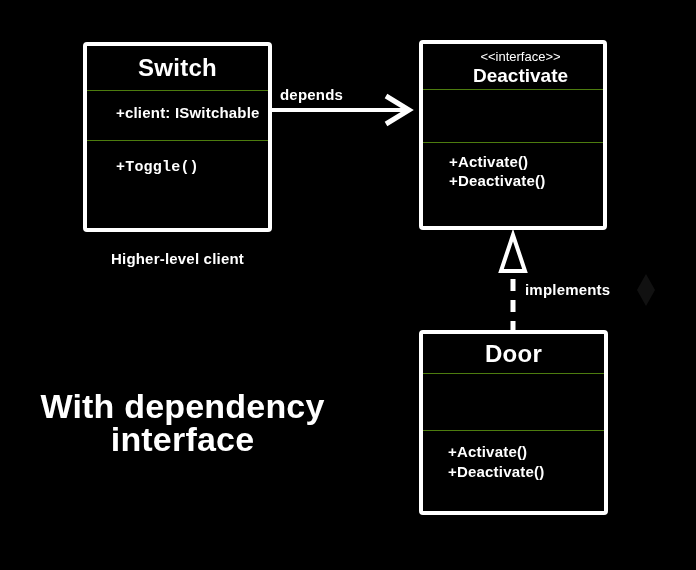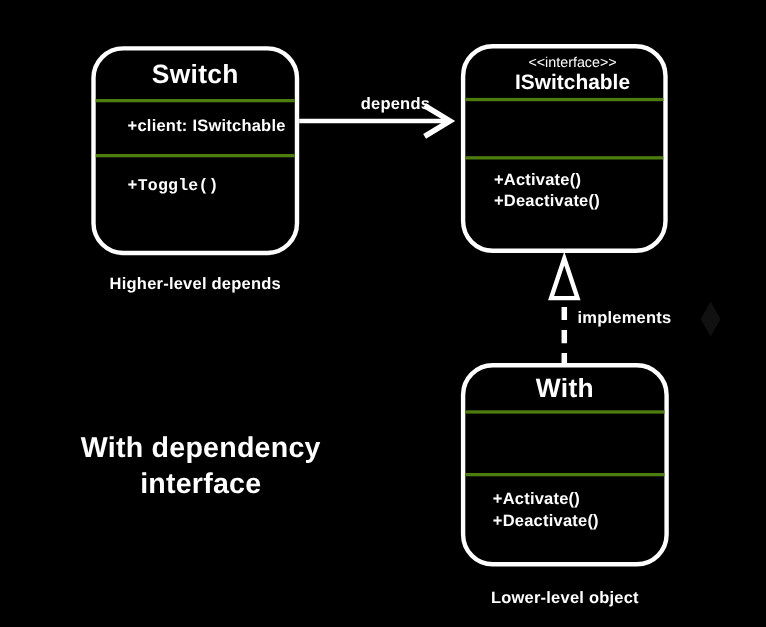--- a/index.html
+++ b/index.html
@@ -13,21 +13,21 @@
     height: 570px;
     background: #000000;
     overflow: hidden;
     font-family: "Liberation Sans", "DejaVu Sans", sans-serif;
     color: #ffffff;
   }
   .uml-box {
     position: absolute;
     box-sizing: border-box;
     border: 4px solid #ffffff;
-    border-radius: 29px;
+    border-radius: 4px;
     background: #000000;
     display: flex;
     flex-direction: column;
   }
   .sec {
     box-sizing: border-box;
   }
   .sec-title {
     display: flex;
     flex-direction: column;
@@ -42,21 +42,21 @@
   .iface-name {
     font-size: 19px;
     font-weight: 800;
   }
   .stereotype {
     font-size: 13px;
     font-weight: 500;
     margin-bottom: 1px;
   }
   .sec-attrs, .sec-methods {
-    border-top: 3px solid #4d7c0f;
+    border-top: 1px solid #4d7c0f;
   }
   .member-text {
     font-size: 15px;
     font-weight: 700;
     line-height: 19px;
     letter-spacing: 0.2px;
   }
   .caption {
     position: absolute;
     font-size: 15px;
@@ -69,21 +69,21 @@
     font-size: 15px;
     letter-spacing: 0.2px;
     text-align: center;
   }
   .heading {
     position: absolute;
     left: 10px;
     top: 390px;
     width: 345px;
     text-align: center;
-    font-size: 26px;
+    font-size: 34px;
     font-weight: 900;
     line-height: 33px;
     letter-spacing: 0.2px;
   }
   .overlay {
     position: absolute;
     left: 0;
     top: 0;
     pointer-events: none;
   }
@@ -110,32 +110,32 @@
       <div class="member-text">+client: ISwitchable</div>
     </div>
     <div class="sec sec-methods" style="flex:1; padding:17px 0 0 29px;font-family:Liberation Mono, monospace;">
       <div class="member-text">+Toggle()</div>
     </div>
   </div>
 
   <div class="uml-box" style="left:419px; top:40px; width:188px; height:190px;">
     <div class="sec sec-title" style="height:45px; padding-top:2px;margin-left:15px;">
       <span class="stereotype">&lt;&lt;interface&gt;&gt;</span>
-      <span class="iface-name">ISwitchable</span>
+      <span class="iface-name">Deactivate</span>
     </div>
     <div class="sec sec-attrs" style="height:53px;"></div>
     <div class="sec sec-methods" style="flex:1; padding:9px 0 0 26px;">
       <div class="member-text">+Activate()</div>
       <div class="member-text">+Deactivate()</div>
     </div>
   </div>
 
   <div class="uml-box" style="left:419px; top:330px; width:189px; height:185px;">
     <div class="sec sec-title" style="height:39px;">
-      <span class="class-name">With</span>
+      <span class="class-name">Door</span>
     </div>
     <div class="sec sec-attrs" style="height:57px;"></div>
     <div class="sec sec-methods" style="flex:1; padding:11px 0 0 25px;">
       <div class="member-text" style="line-height:20px;">+Activate()</div>
       <div class="member-text" style="line-height:20px;">+Deactivate()</div>
     </div>
   </div>
 
   <svg class="overlay" width="696" height="570" viewBox="0 0 696 570">
 
@@ -143,25 +143,24 @@
       <line x1="272" y1="110" x2="407" y2="110" stroke="#ffffff" stroke-width="4"></line>
       <path d="M386 96 L409 110 L386 124" fill="none" stroke="#ffffff" stroke-width="5"></path>
     </g>
 
     <g>
       <path d="M513 235 L501 271 L525 271 Z" fill="#000000" stroke="#ffffff" stroke-width="4" stroke-linejoin="miter"></path>
       <line x1="513" y1="279" x2="513" y2="331" stroke="#ffffff" stroke-width="5" stroke-dasharray="12 9"></line>
     </g>
   </svg>
 
-  <div class="rel-label" style="left:291px; top:86px; width:100px; text-align:right; font-weight:700;">depends</div>
+  <div class="rel-label" style="left:280px; top:86px; width:100px; text-align:left; font-weight:700;">depends</div>
   <div class="rel-label" style="left:525px; top:281px; font-weight:600;">implements</div>
 
-  <div class="caption" style="left:83px; top:250px; width:189px;">Higher-level depends</div>
-  <div class="caption" style="left:419px; top:535px; width:189px;">Lower-level object</div>
+  <div class="caption" style="left:83px; top:250px; width:189px;">Higher-level client</div>
 
   <div class="heading">
     <div>With dependency</div>
     <div>interface</div>
   </div>
 
   <div class="watermark-diamond"></div>
 
 </div>
 

